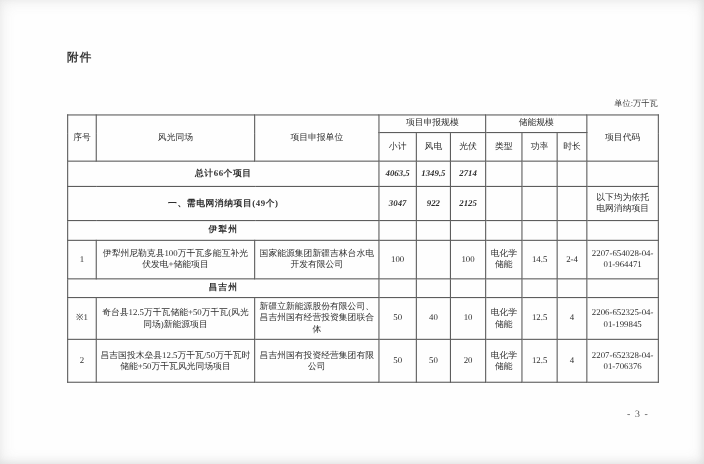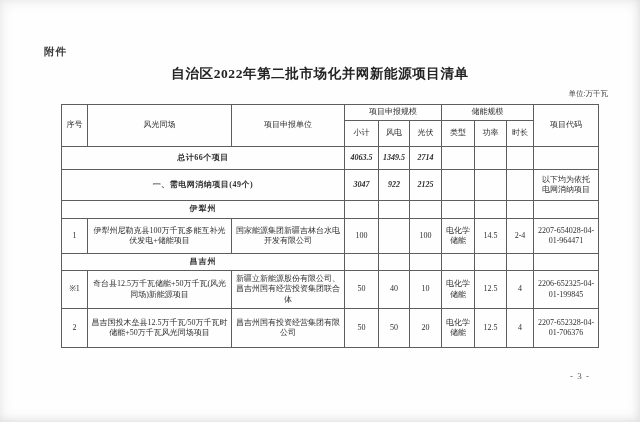--- a/index.html
+++ b/index.html
@@ -7,29 +7,29 @@
     width:640px; height:422px; position:relative; overflow:hidden;
     background:#fdfdfc;
     font-family:"Liberation Serif","DejaVu Serif",serif;
     color:#2e2e2e;
   }
   .page {
     position:absolute; inset:0; background:#fefefe;
     box-shadow: inset 0 0 14px rgba(90,90,90,.14), inset -2px -2px 6px rgba(120,120,120,.10);
   }
   .attachment {
-    position:absolute; left:44px; top:45px;
+    position:absolute; left:61px; top:45px;
     font-size:10.5px; font-weight:600; color:#3b3b3b; letter-spacing:1px;
   }
   .doc-title {
     position:absolute; left:0; right:0; top:65px; text-align:center;
     font-size:13.5px; font-weight:bold; color:#242424; letter-spacing:.6px;
   }
   .unit-note {
-    position:absolute; right:32px; top:89px;
+    position:absolute; right:42px; top:89px;
     font-size:7.5px; color:#3c3c3c;
   }
   table.projects {
     position:absolute; left:61px; top:104px; width:537px;
     border-collapse:collapse; table-layout:fixed;
   }
   table.projects td {
     border:1px solid #5d5d5d;
     font-size:8px; line-height:1.3; color:#2e2e2e;
     text-align:center; vertical-align:middle;
@@ -56,21 +56,20 @@
     font-size:9px; color:#555; letter-spacing:1px;
   }
 </style>
 </head>
 <body>
 
 <div class="page">
 
   <div class="attachment">附件</div>
 
-  <div class="doc-title">自治区2022年第二批市场化并网新能源项目清单</div>
 
   <div class="unit-note">单位:万千瓦</div>
 
   <table class="projects">
     <colgroup>
       <col style="width:26px">
         <col style="width:144px">
         <col style="width:113px">
       <col style="width:34px">
         <col style="width:31px">

